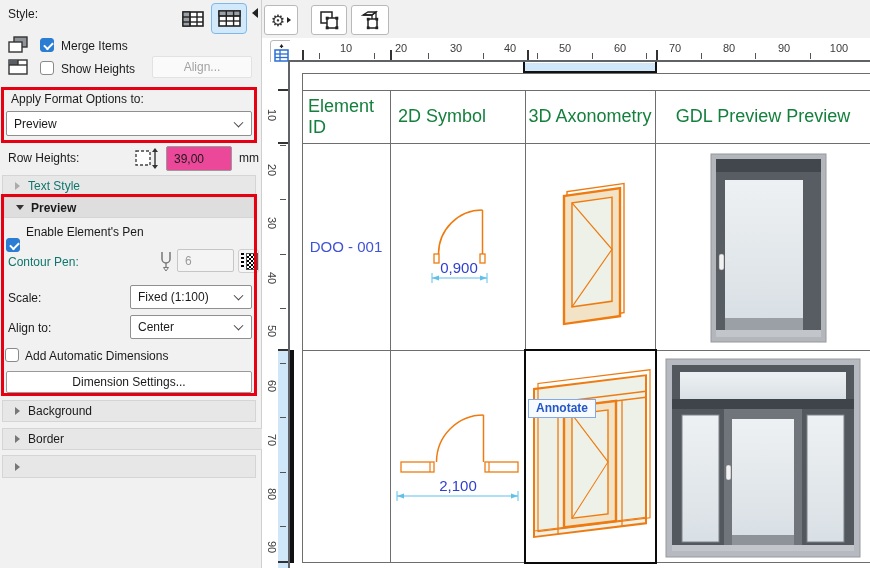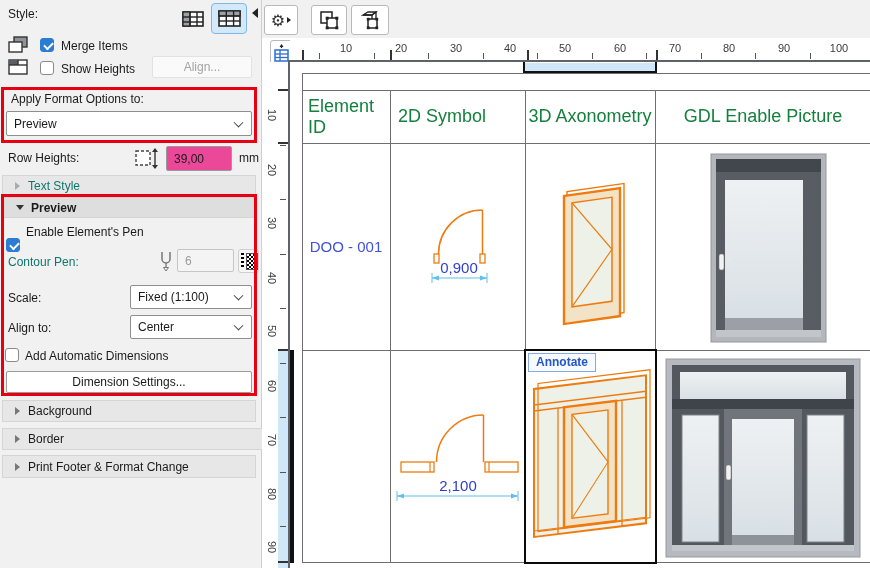--- a/index.html
+++ b/index.html
@@ -37,21 +37,21 @@
   .hticks{left:319px;top:53px;width:530px;height:6px;background-image:repeating-linear-gradient(to right,#555 0 1px,transparent 1px 54.5px);}
   .vticks{left:280px;top:90px;width:6px;height:474px;background-image:repeating-linear-gradient(to bottom,#555 0 1px,transparent 1px 54.5px);}
   .bmarkH{top:50px;width:2px;height:13px;background:#333;}
   .bmarkV{left:278px;width:10px;height:2px;background:#333;}
   .canvas{left:288px;top:60px;width:582px;height:508px;background:#fff;border-top:2px solid #5f6368;border-left:2px solid #5f6368;box-sizing:border-box;}
   
   .tline{background:#6e6e6e;}
   .hdr{color:#15803d;font-weight:normal;font-size:18px;display:flex;align-items:center;box-sizing:border-box;}
   .idcell{display:flex;align-items:center;justify-content:center;font-size:15px;}
   .selcell{border:2px solid #0a0a0a;box-sizing:border-box;}
-  .chip{background:#f7fbff;border:1px solid #85a9e6;color:#2456c8;font-weight:bold;font-size:12px;padding:1px 7px 2px 7px;}
+  .chip{background:#f7fbff;border:1px solid #85a9e6;color:#2456c8;font-weight:bold;font-size:12px;padding:1px 7px 2px 7px;margin-top:46px;}
   .hlH{left:525px;top:63px;width:130px;height:8px;background:#cfe7f9;border-bottom:2px solid #111;}
   .hlV{left:278px;top:350px;width:10px;height:218px;background:#cfe7f9;}
   .rowbar{left:290px;top:350px;width:4px;height:213px;background:#111;}
 </style>
 </head>
 <body>
 
 <div id="app">
 
   <div class="abs panel-bg"></div>
@@ -171,21 +171,20 @@
   <div class="abs grpbar" style="left:2px;top:400px;width:254px;height:22px;">
     <span class="tri-r"></span>
     <span class="lbl">Background</span>
   </div>
   <div class="abs grpbar" style="left:2px;top:428px;width:282px;height:22px;">
     <span class="tri-r"></span>
     <span class="lbl">Border</span>
   </div>
   <div class="abs grpbar" style="left:2px;top:455px;width:254px;height:23px;">
     <span class="tri-r"></span>
-    <span class="lbl">Print Footer &amp; Format Change</span>
   </div>
 
   <div class="abs toolbar-bg"></div>
   <div class="abs tbtn" style="left:264px;top:5px;width:32px;height:28px;">
     <span style="font-size:16px;color:#333;font-family:'DejaVu Sans',sans-serif;">⚙</span>
     <span style="width:0;height:0;border-top:3.5px solid transparent;border-bottom:3.5px solid transparent;border-left:4.5px solid #222;margin-left:2px;"></span>
   </div>
   <div class="abs tbtn" style="left:311px;top:5px;width:34px;height:28px;">
     <svg width="20" height="20" viewBox="0 0 20 20">
       <rect x="2" y="2" width="11" height="11" fill="none" stroke="#222" stroke-width="1.5"></rect>
@@ -267,21 +266,21 @@
   <div class="abs tline" style="left:302px;top:143px;width:575px;height:1px;"></div>
   <div class="abs tline" style="left:302px;top:350px;width:575px;height:1px;"></div>
 
   <div class="abs tline" style="left:390px;top:90px;width:1px;height:473px;"></div>
   <div class="abs tline" style="left:525px;top:90px;width:1px;height:473px;"></div>
   <div class="abs tline" style="left:655px;top:90px;width:1px;height:473px;"></div>
 
   <div class="abs hdr" style="left:303px;top:91px;width:86px;height:51px;padding-left:5px;">Element ID</div>
   <div class="abs hdr" style="left:391px;top:91px;width:133px;height:51px;padding-left:7px;">2D Symbol</div>
   <div class="abs hdr" style="left:526px;top:91px;width:128px;height:51px;justify-content:center;">3D Axonometry</div>
-  <div class="abs hdr" style="left:656px;top:91px;width:214px;height:51px;justify-content:center;">GDL Enable Picture</div>
+  <div class="abs hdr" style="left:656px;top:91px;width:214px;height:51px;justify-content:center;">GDL Preview Preview</div>
 
   <div class="abs idcell" style="left:303px;top:144px;width:86px;height:205px;color:#4053d6;">DOO - 001</div>
 
   <div class="abs" style="left:391px;top:144px;width:133px;height:205px;">
     <svg width="133" height="205" viewBox="0 0 133 205">
       <rect x="43" y="110" width="5" height="9" fill="#fff" stroke="#ef7b10" stroke-width="1.3"></rect>
       <rect x="89" y="110" width="5" height="9" fill="#fff" stroke="#ef7b10" stroke-width="1.3"></rect>
       <line x1="91.5" y1="110" x2="91.5" y2="66" stroke="#ef7b10" stroke-width="1.5"></line>
       <path d="M91.5 66 A44 44 0 0 0 47.5 110" fill="none" stroke="#ef7b10" stroke-width="1.5"></path>
       <line x1="41" y1="134" x2="96" y2="134" stroke="#5fc0ea" stroke-width="1.2"></line>

